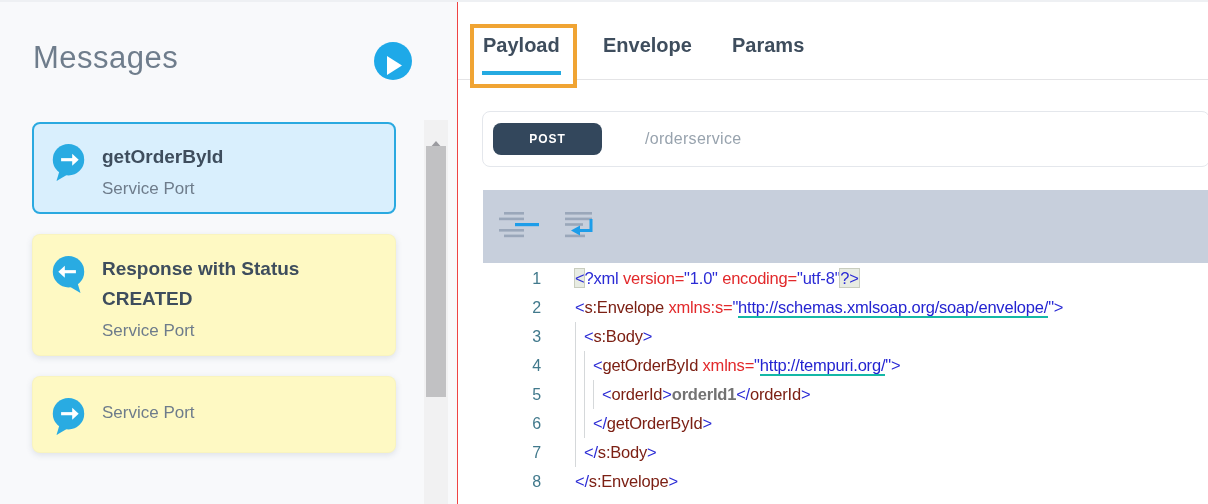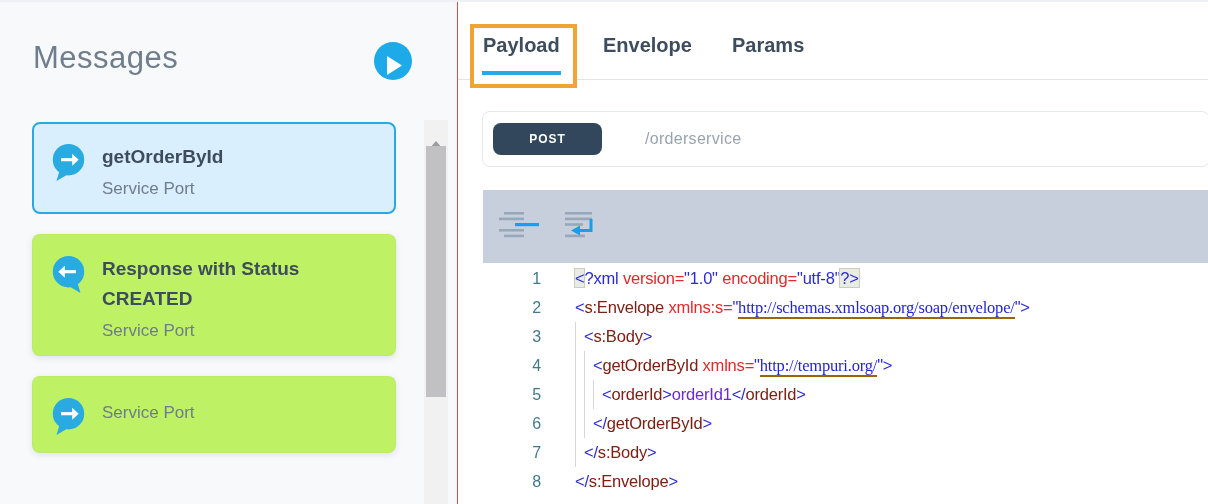--- a/index.html
+++ b/index.html
@@ -14,21 +14,21 @@
   .sidebar { position:absolute; left:0; top:0; width:458px; height:504px;
     background:#f8f9fb; border-right:1px solid #ef4444; }
   .sidebar-title { position:absolute; left:33px; top:40px; font-size:31px; font-weight:300;
     color:#6f7d8c; letter-spacing:.5px; }
   .play-btn { position:absolute; left:374px; top:42px; width:38px; height:38px;
     border-radius:50%; background:#1ea9e8; border:none; cursor:pointer; padding:0; }
   .play-btn svg { display:block; margin:9px 0 0 13px; }
 
   .msg-list { position:absolute; left:32px; top:122px; width:364px; display:flex;
     flex-direction:column; gap:20px; }
-  .card { background:#bef264; border:1px solid rgba(0,0,0,0.02); border-radius:8px;
+  .card { background:#fef9c3; border:1px solid rgba(0,0,0,0.02); border-radius:8px;
     box-shadow:0 2px 6px rgba(50,70,100,.13); padding:19px 14px 12px 17px;
     display:flex; gap:15px; align-items:flex-start; cursor:pointer; }
   .card.selected { background:#d9effd; border:2px solid #2aa9e0; box-shadow:none;
     padding:18px 13px 11px 16px; }
   .bubble { flex:0 0 37px; }
   .bubble.left svg { transform:scaleX(-1); }
   .card-title { font-size:19px; font-weight:bold; color:#3e4d5d; line-height:30px; width:246px; }
   .card-sub { font-size:17px; color:#6e7c8b; line-height:25px; margin-top:4px; }
 
   .scrollbar { position:absolute; left:424px; top:120px; width:24px; height:384px; background:#f1f1f2; }
@@ -67,22 +67,22 @@
   .code-row { display:flex; white-space:pre; }
   .gutter { display:inline-block; width:58px; text-align:right; color:#41798c;
     font-size:16px; flex:0 0 58px; }
   .code-content { margin-left:34px; }
   .g { display:inline-block; width:9px; height:29px; border-left:1px solid #d5d8da; vertical-align:top; }
   .tk-b  { color:#2b2bd5; }
   .tk-bh { color:#2b2bd5; background:#e8ece3; box-shadow:0 0 0 1px #c9cdbf; }
   .tk-t  { color:#7c2014;text-align:right; }
   .tk-a  { color:#e2292b; }
   .tk-s  { color:#2b2bd5; }
-  .tk-l  { color:#2424d1; border-bottom:2px solid #a16207;font-family:Liberation Serif, serif; }
-  .tk-x  { color:#6d28d9; }
+  .tk-l  { color:#2424d1; border-bottom:2px solid #14b8a6; }
+  .tk-x  { color:#737373;font-weight:bold; }
 </style>
 </head>
 <body>
 
 <div class="top-line"></div>
 
 <aside class="sidebar">
   <h1 class="sidebar-title">Messages</h1>
   <button class="play-btn">
     <span>

